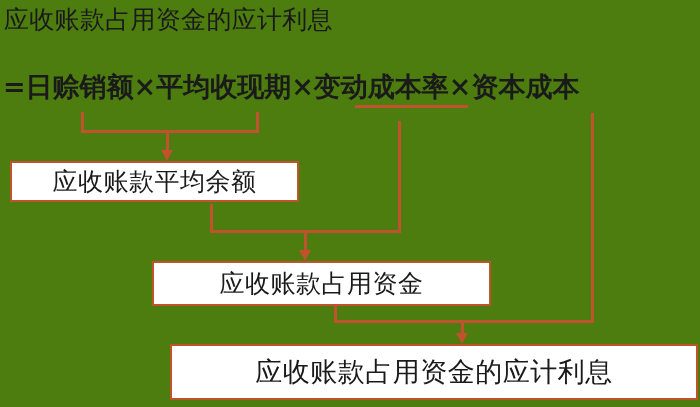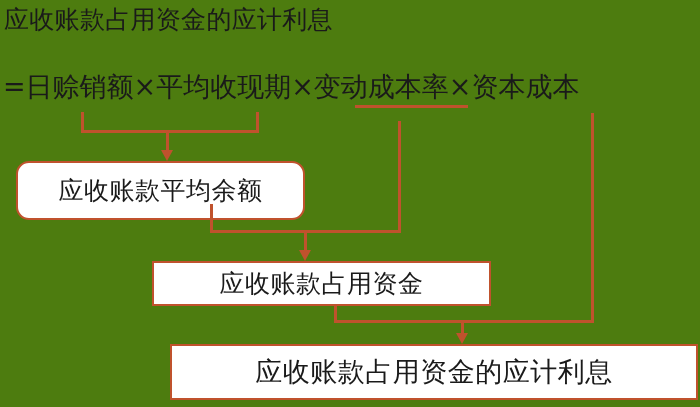--- a/index.html
+++ b/index.html
@@ -25,34 +25,35 @@
     left: 4px;
     top: 7px;
     font-size: 25px;
     letter-spacing: 0.3px;
   }
   #formula {
     left: 3px;
     top: 73px;
     font-size: 27px;
     letter-spacing: 0px;
+    font-weight: bold;
   }
   .box {
     position: absolute;
     box-sizing: border-box;
     border: 2px solid #c0522d;
     background: #ffffff;
     display: flex;
     align-items: center;
     justify-content: center;
     font-size: 25px;
     color: #1a1a1a;
     letter-spacing: 0.5px;
   }
-  #box-avg-balance { left: 16px; top: 161px; width: 289px; height: 59px; border-radius: 13px; }
+  #box-avg-balance { left: 10px; top: 161px; width: 289px; height: 41px; }
   #box-occupied    { left: 152px; top: 261px; width: 339px; height: 45px; }
   #box-interest    { left: 170px; top: 344px; width: 528px; height: 56px; font-size: 27px; }
 
   
   .hline, .vline {
     position: absolute;
     background: #c0522d;
   }
   .hline { height: 3px; }
   .vline { width: 3px; }

